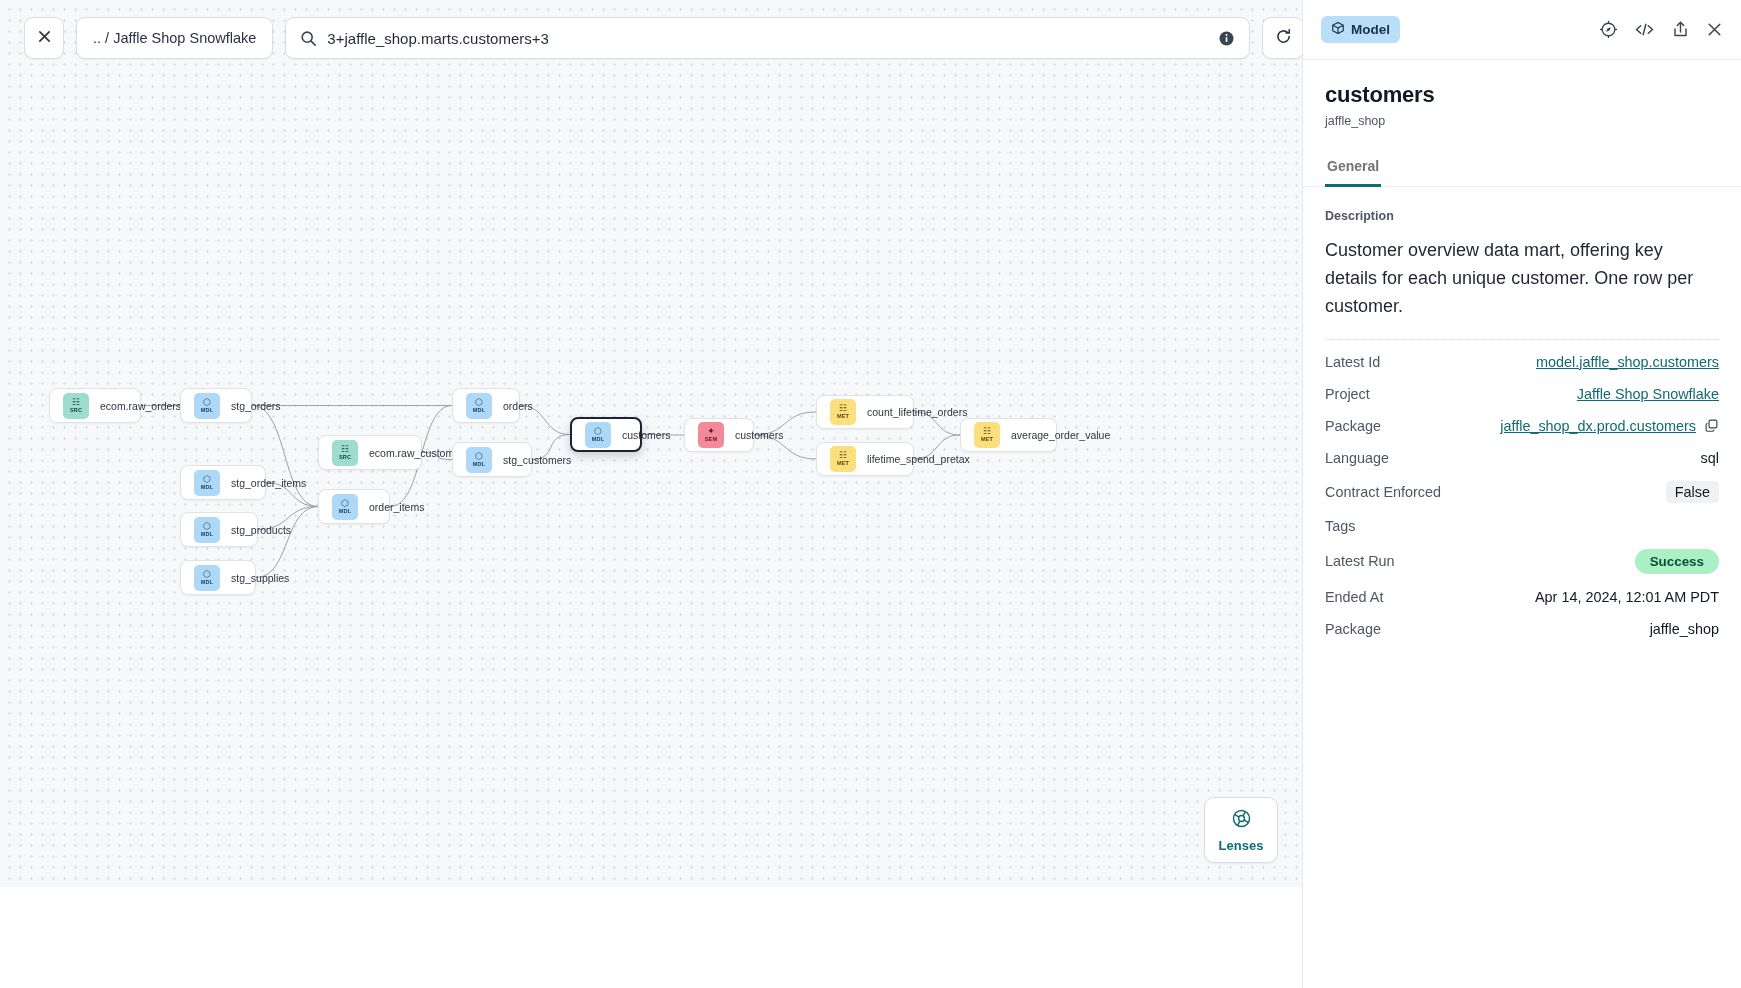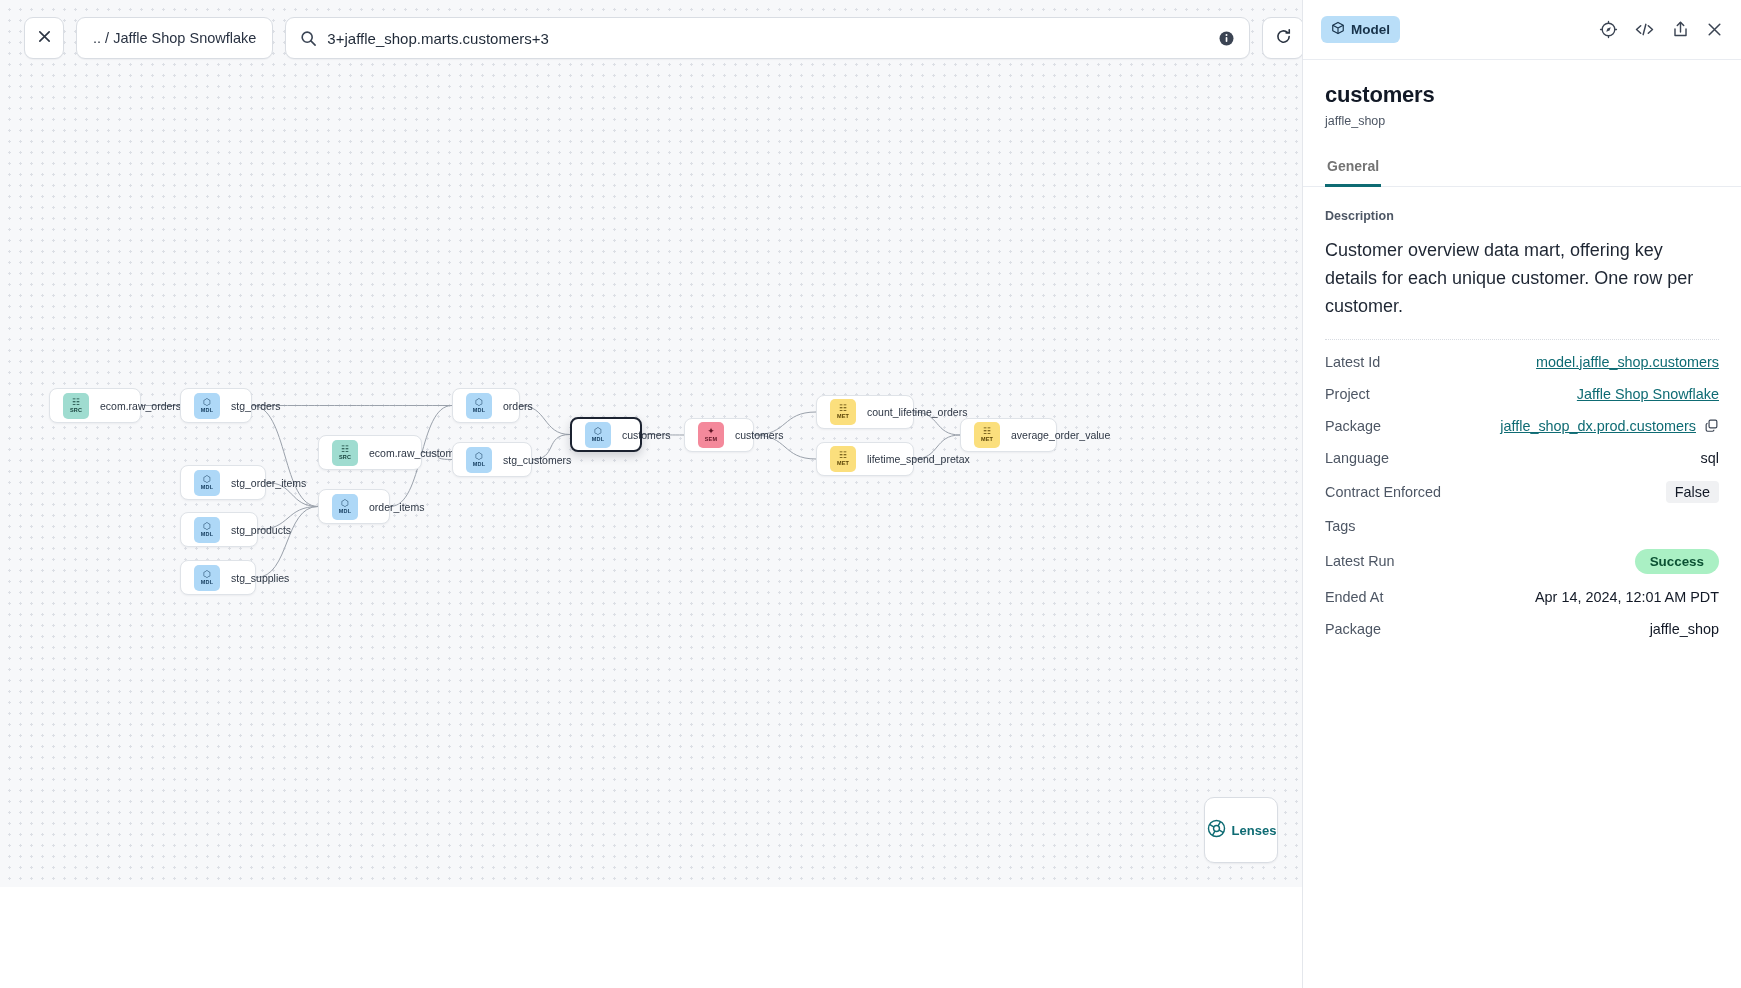--- a/index.html
+++ b/index.html
@@ -134,21 +134,21 @@
   .lenses {
     position: absolute;
     right: 24px;
     bottom: 24px;
     width: 74px;
     height: 66px;
     background: #ffffff;
     border: 1px solid #d9dde3;
     border-radius: 10px;
     display: flex;
-    flex-direction: row;
+    flex-direction: column;
     align-items: center;
     justify-content: center;
     gap: 5px;
     cursor: pointer;
     box-shadow: 0 1px 2px rgba(16,24,40,.06);
     z-index: 8;
   }
   .lenses .ltext { font-size: 13px; color: #0e6b73; font-weight: 600; }
 
   

